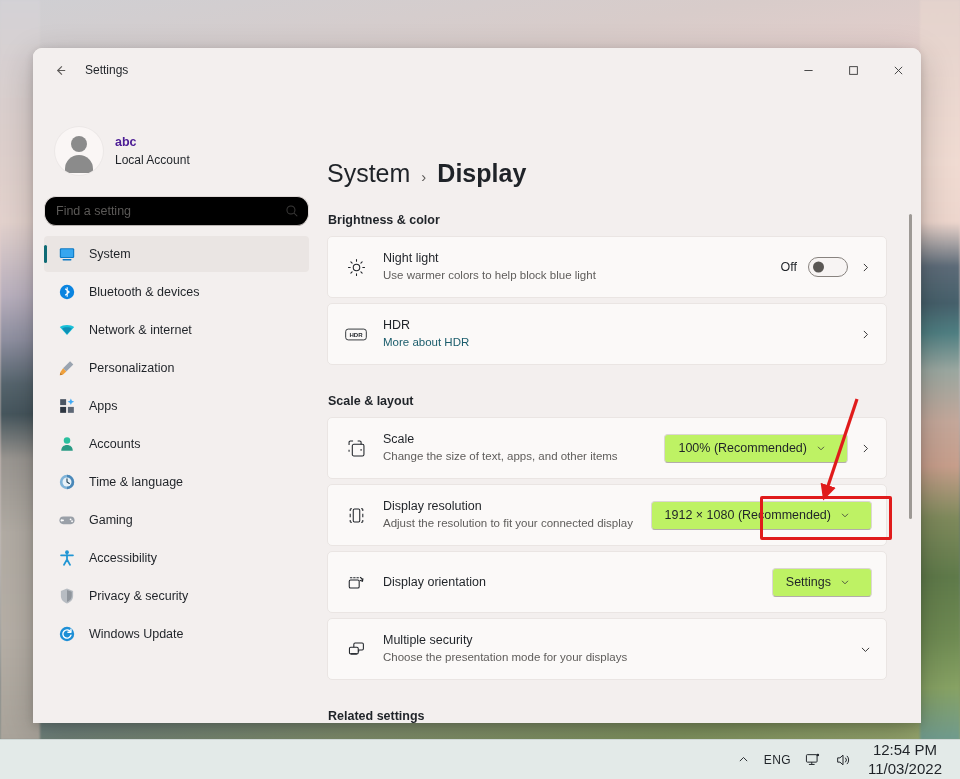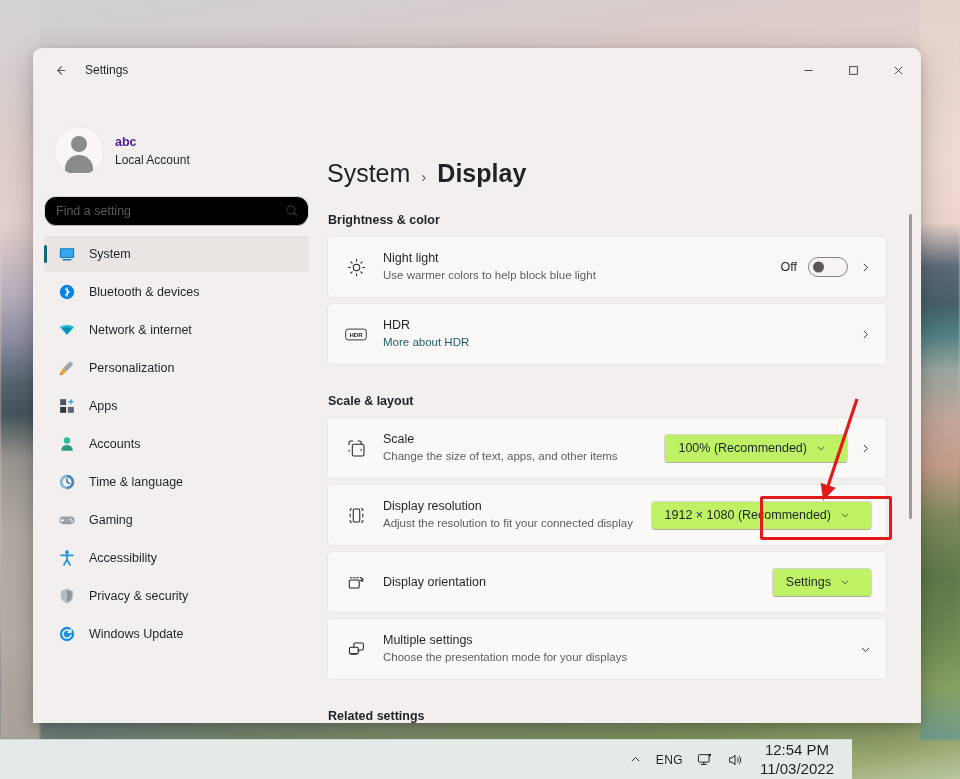--- a/index.html
+++ b/index.html
@@ -36,21 +36,21 @@
         #e4d3cd 0%, #f0dbd2 22%, #edd6cd 30%,
         #5d6b78 36%, #46606b 41%, #4f7f82 45%,
         #9aa7a0 50%, #c4a79a 57%, #c79e8b 63%,
         #7f8a5c 70%, #5f7a4a 78%, #6e8a52 86%,
         #87a264 93%, #6f9a8e 100%);
     filter: blur(1px);
   }
 
   
   #taskbar {
-    position: absolute; left: 0; bottom: 0; width: 852px; height: 40px;
+    position: absolute; left: 0; bottom: 0; width: 960px; height: 40px;
     background: #e3eae8;
     border-top: 1px solid #cfd8d6;
     display: flex; align-items: center; justify-content: flex-end;
     padding-right: 12px;
   }
   .tray-item {
     display: flex; align-items: center; justify-content: center;
     height: 32px; padding: 0 7px; color: #1f2328;
   }
   .tray-lang { font-size: 12px; letter-spacing: .4px; }
@@ -538,21 +538,21 @@
               <div class="card">
                 <span class="card-icon">
                   <svg width="21" height="21" viewBox="0 0 22 22" fill="none" stroke="currentColor" stroke-width="1.1">
                     <rect x="8.2" y="4.2" width="10" height="7.4" rx="1.3"></rect>
                     <path d="M13.2 11.6 V13.6"></path>
                     <rect x="3.6" y="8.6" width="9.2" height="7" rx="1.3" fill="#fbf9f8"></rect>
                     <path d="M5.6 15.6 H10.8" stroke-linecap="round"></path>
                   </svg>
                 </span>
                 <span class="card-text">
-                  <span class="card-title" style="display:block">Multiple settings</span>
+                  <span class="card-title" style="display:block">Multiple security</span>
                   <span class="card-sub" style="display:block">Choose the presentation mode for your displays</span>
                 </span>
                 <span class="card-right">
                   <span class="chev">
                     <svg width="13" height="13" viewBox="0 0 16 16" fill="none" stroke="currentColor" stroke-width="1.15">
                       <path d="M3.6 6 L8 10.4 L12.4 6"></path>
                     </svg>
                   </span>
                 </span>
               </div>

